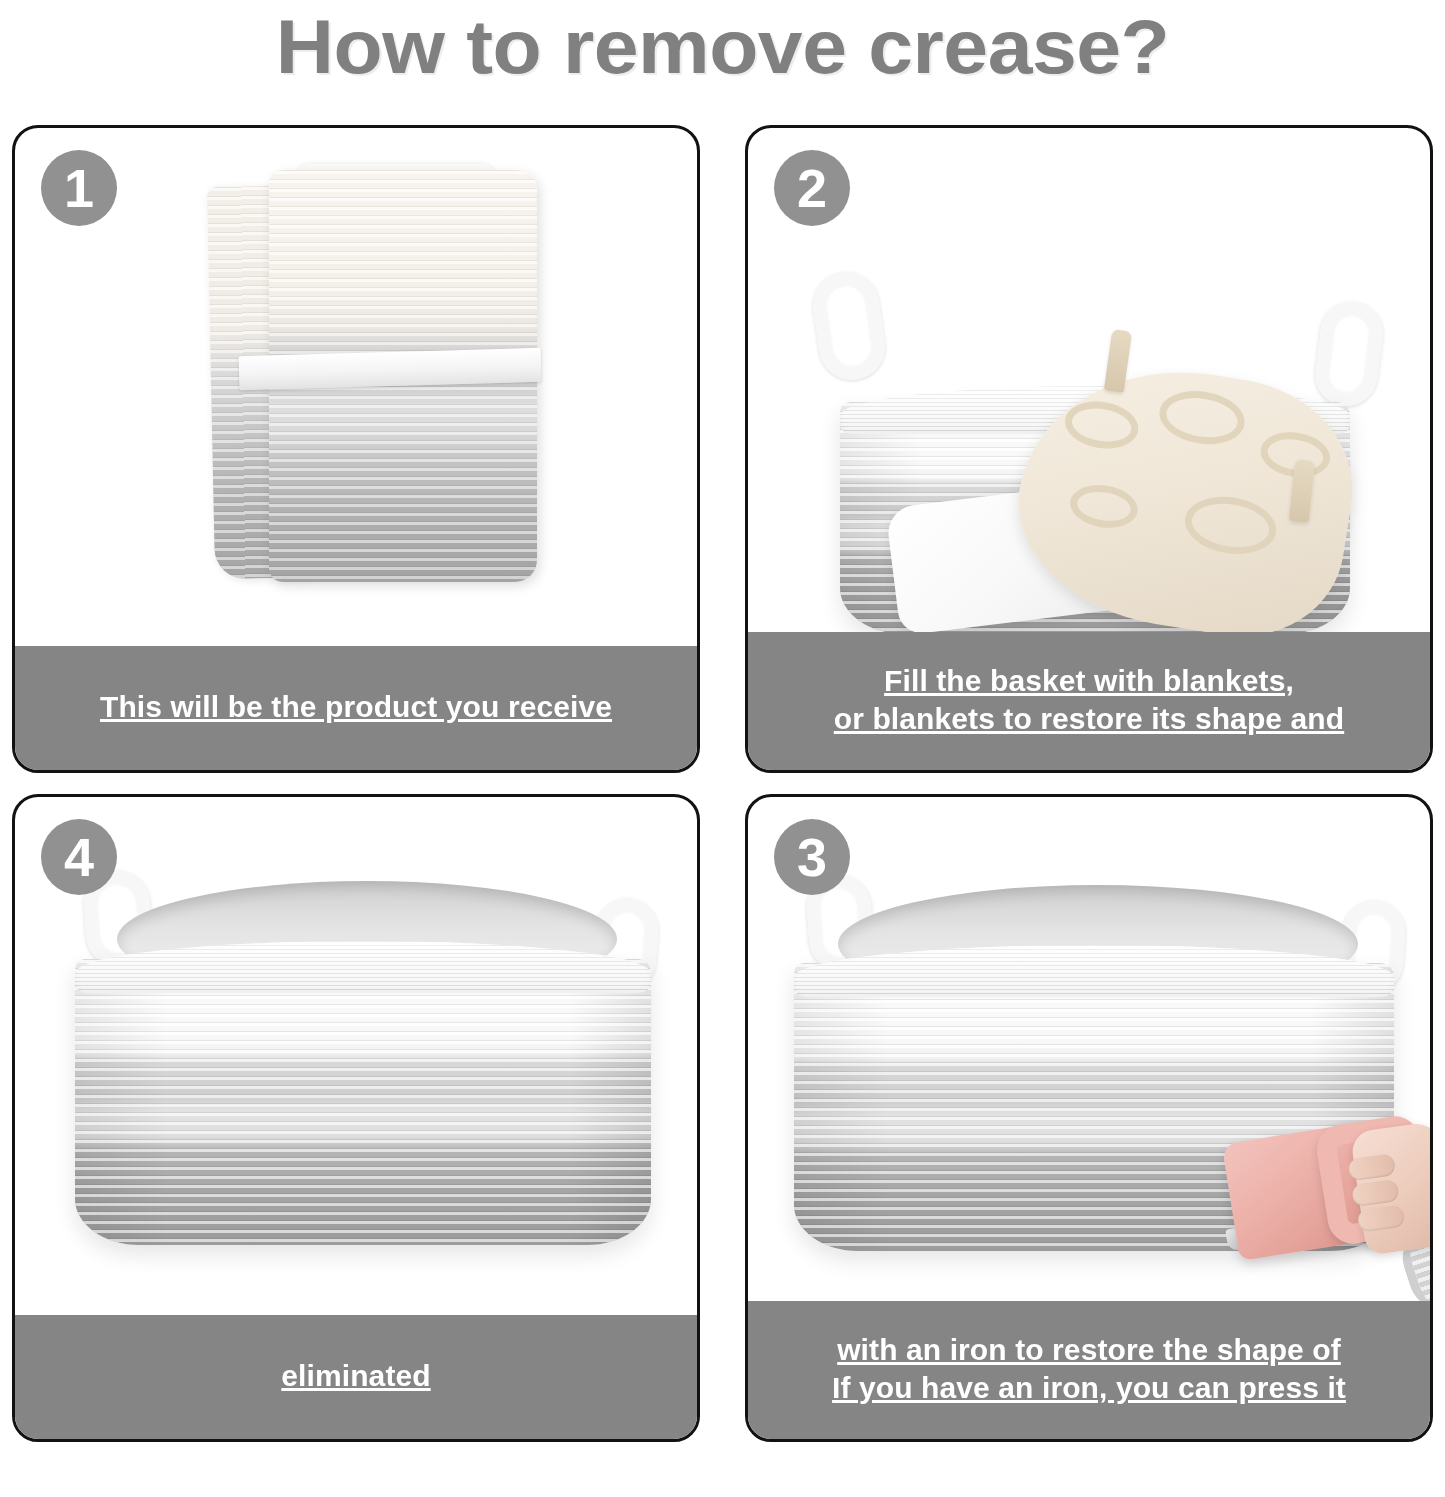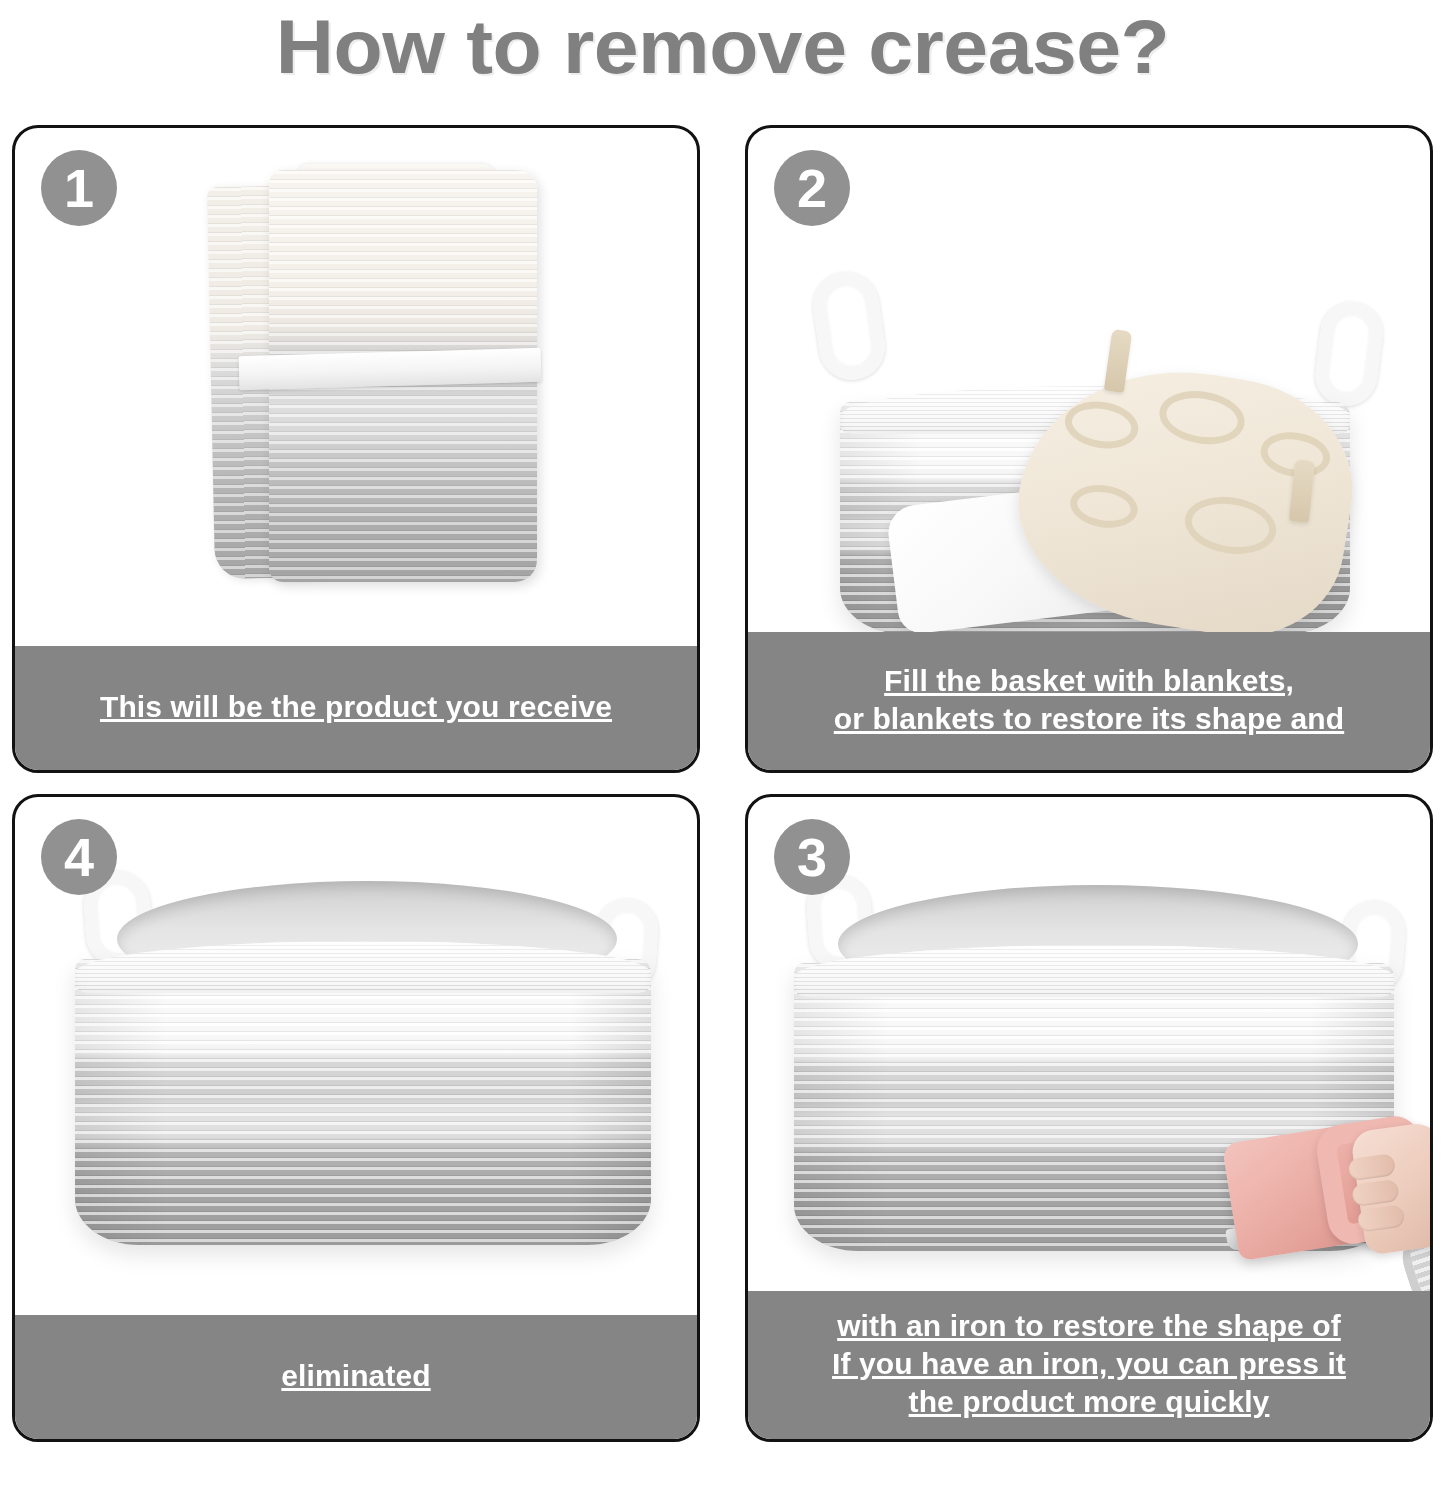--- a/index.html
+++ b/index.html
@@ -407,17 +407,16 @@
             <span class="finger" style="left:-6px; top:26px;"></span>
             <span class="finger" style="left:-6px; top:52px;"></span>
             <span class="finger" style="left:-4px; top:78px;"></span>
           </div>
         </div>
       </div>
     </div>
     <div class="caption l3">
       <span class="ln">with an iron to restore the shape of</span>
       <span class="ln">If you have an iron, you can press it</span>
-      <span class="ln">the product more quickly</span>
     </div>
   </div>
 
 </div>
 
 </body></html>

